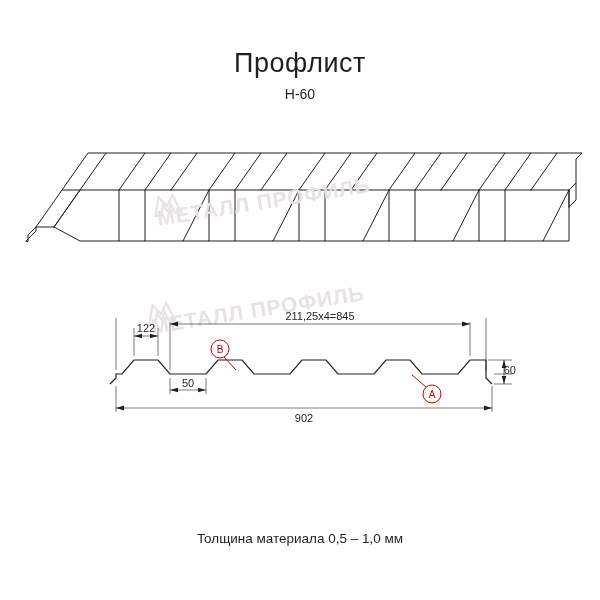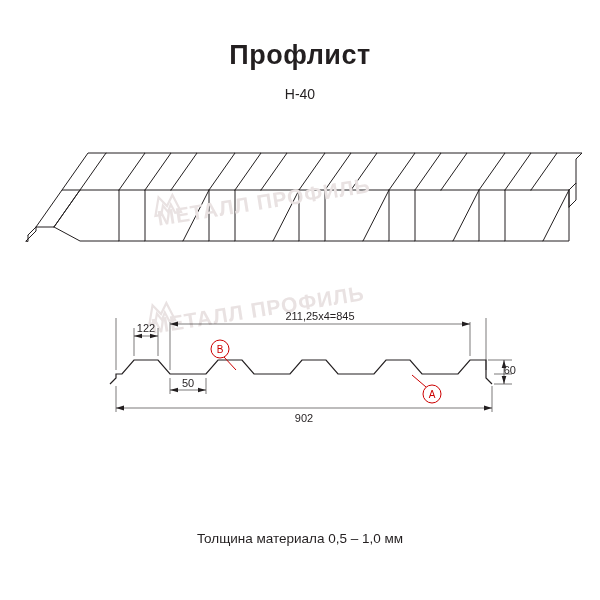--- a/index.html
+++ b/index.html
@@ -15,26 +15,26 @@
     overflow: hidden;
     position: relative;
   }
   .page {
     position: relative;
     width: 600px;
     height: 600px;
   }
   .title {
     position: absolute;
-    top: 40px;
+    top: 48px;
     left: 0;
     width: 600px;
     text-align: center;
     font-size: 27px;
-    font-weight: bold;
+    font-weight: normal;
     letter-spacing: 0.5px;
     color: #231f20;
   }
   .subtitle {
     position: absolute;
     top: 86px;
     left: 0;
     width: 600px;
     text-align: center;
     font-size: 14px;
@@ -99,21 +99,21 @@
     fill: #cc0000;
     font-weight: normal;
   }
 </style>
 </head>
 <body>
 
 <div class="page">
 
   <div class="title">Профлист</div>
-  <div class="subtitle">Н-40</div>
+  <div class="subtitle">Н-60</div>
 
   <div class="iso-wrap">
     <svg width="564" height="135" viewBox="0 0 564 135">
       <g fill="none" stroke="#231f20" stroke-width="1" stroke-linejoin="round" stroke-linecap="round">
 
         <path d="M8 113 L18 103 L18 99 L10 107 L10 113 Z"></path>
 
         <path d="M10 107 L18 99"></path>
 
         <path d="M18 99

